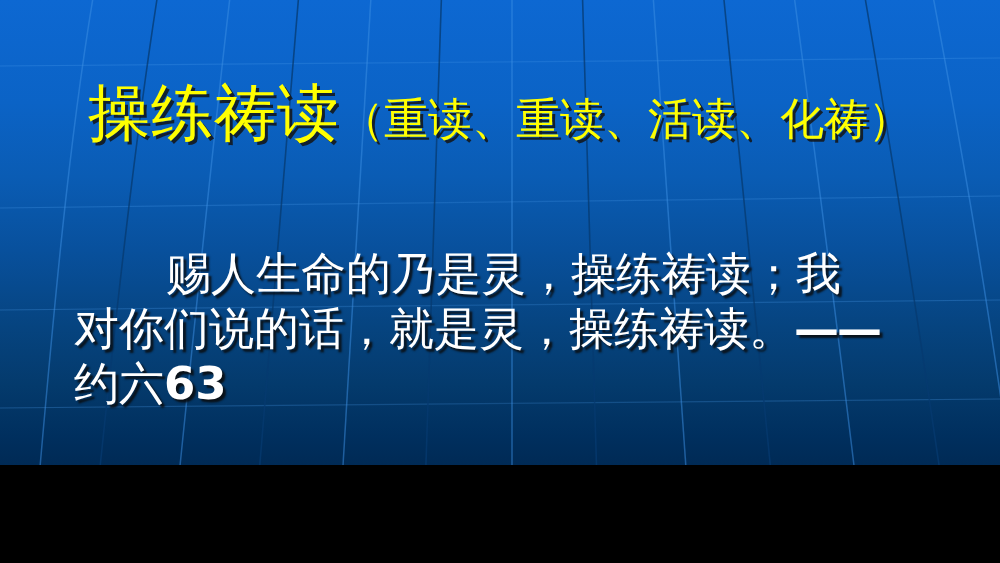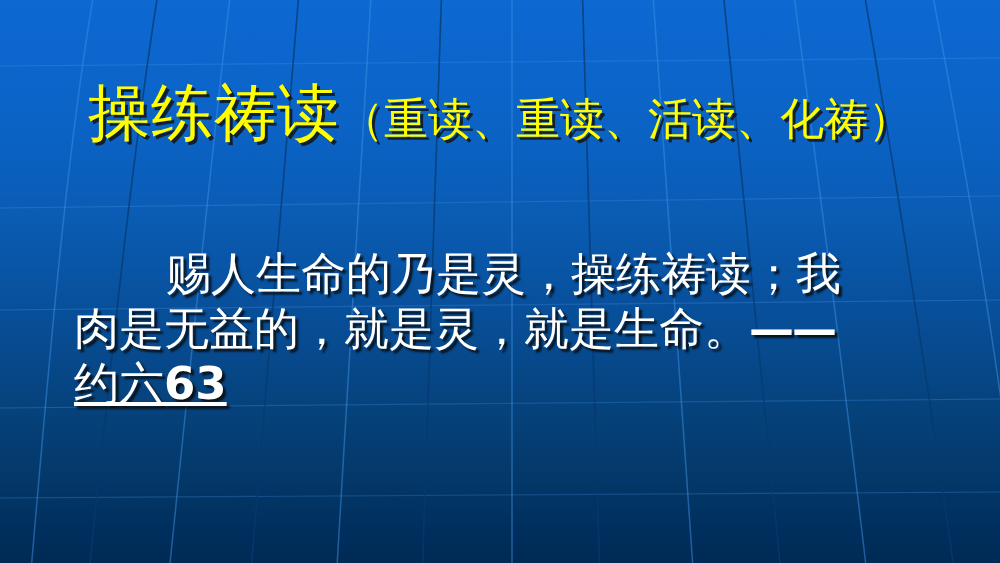--- a/index.html
+++ b/index.html
@@ -3,21 +3,21 @@
 <meta charset="utf-8">
 <style>
   html, body {
     margin: 0;
     padding: 0;
     background: #000;
   }
   #slide {
     position: relative;
     width: 1000px;
-    height: 563px;
+    height: 465px;
     overflow: hidden;
     font-family: "Liberation Sans", sans-serif;
     background: linear-gradient(to bottom,
         #0d68d2 0%,
         #0b63c6 22%,
         #0a5cb4 38%,
         #08509c 54%,
         #064480 70%,
         #043a6c 83%,
         #002f5e 94%,
@@ -86,21 +86,20 @@
     font-weight: bold;
     letter-spacing: -2px;
   }
   .ref-line {
     font-family: "DejaVu Sans", "Liberation Sans", sans-serif;
     font-size: 45px;
     line-height: 55px;
     color: #ffffff;
     text-shadow: 3px 3px 2px rgba(10,10,10,0.85);
     white-space: nowrap;
-    text-decoration: underline;
   }
   .ref-num {
     font-family: "DejaVu Sans", "Liberation Sans", sans-serif;
     font-weight: bold;
     font-size: 45px;
   }
 </style>
 </head>
 <body>
 
@@ -156,17 +155,17 @@
       <path d="M862 -20 C 888 130, 916 300, 956 583"></path>
     </g>
   </svg>
 
   <div class="title-block">
     <span class="title-main">操练祷读</span><span class="title-sub">（重读、重读、活读、化祷）</span>
   </div>
 
   <div class="body-block">
     <div class="body-line indent">赐人生命的乃是灵，操练祷读；我</div>
-    <div class="body-line"><span>肉是无益的，就是灵，就是生命。</span><span class="dash">——</span></div>
+    <div class="body-line"><span>对你们说的话，就是灵，操练祷读。</span><span class="dash">——</span></div>
     <div class="ref-line"><span>约六</span><span class="ref-num">63</span></div>
   </div>
 
 </div>
 
 </body></html>

